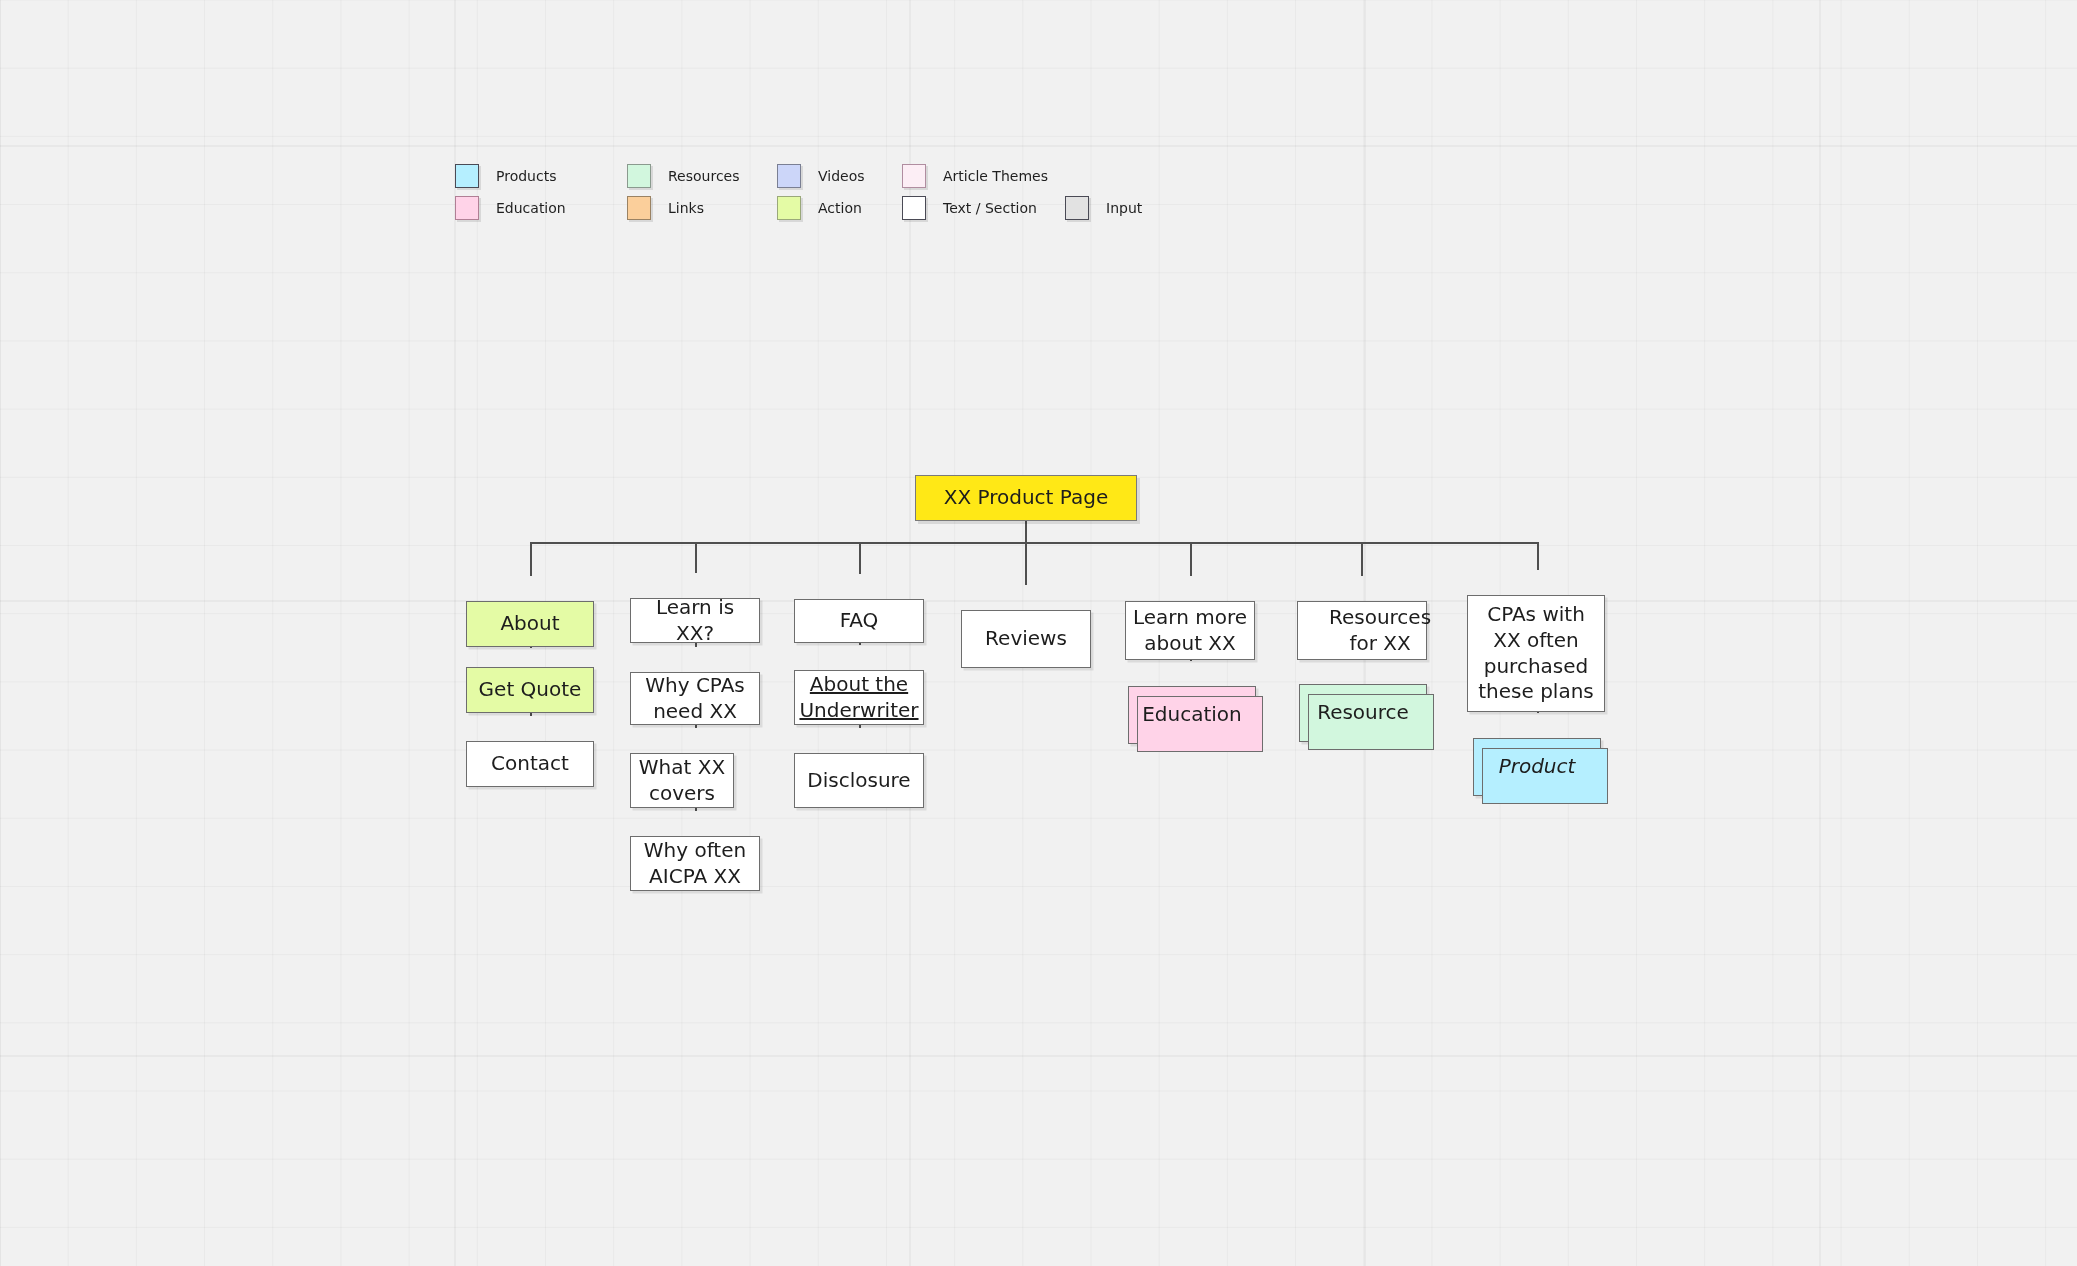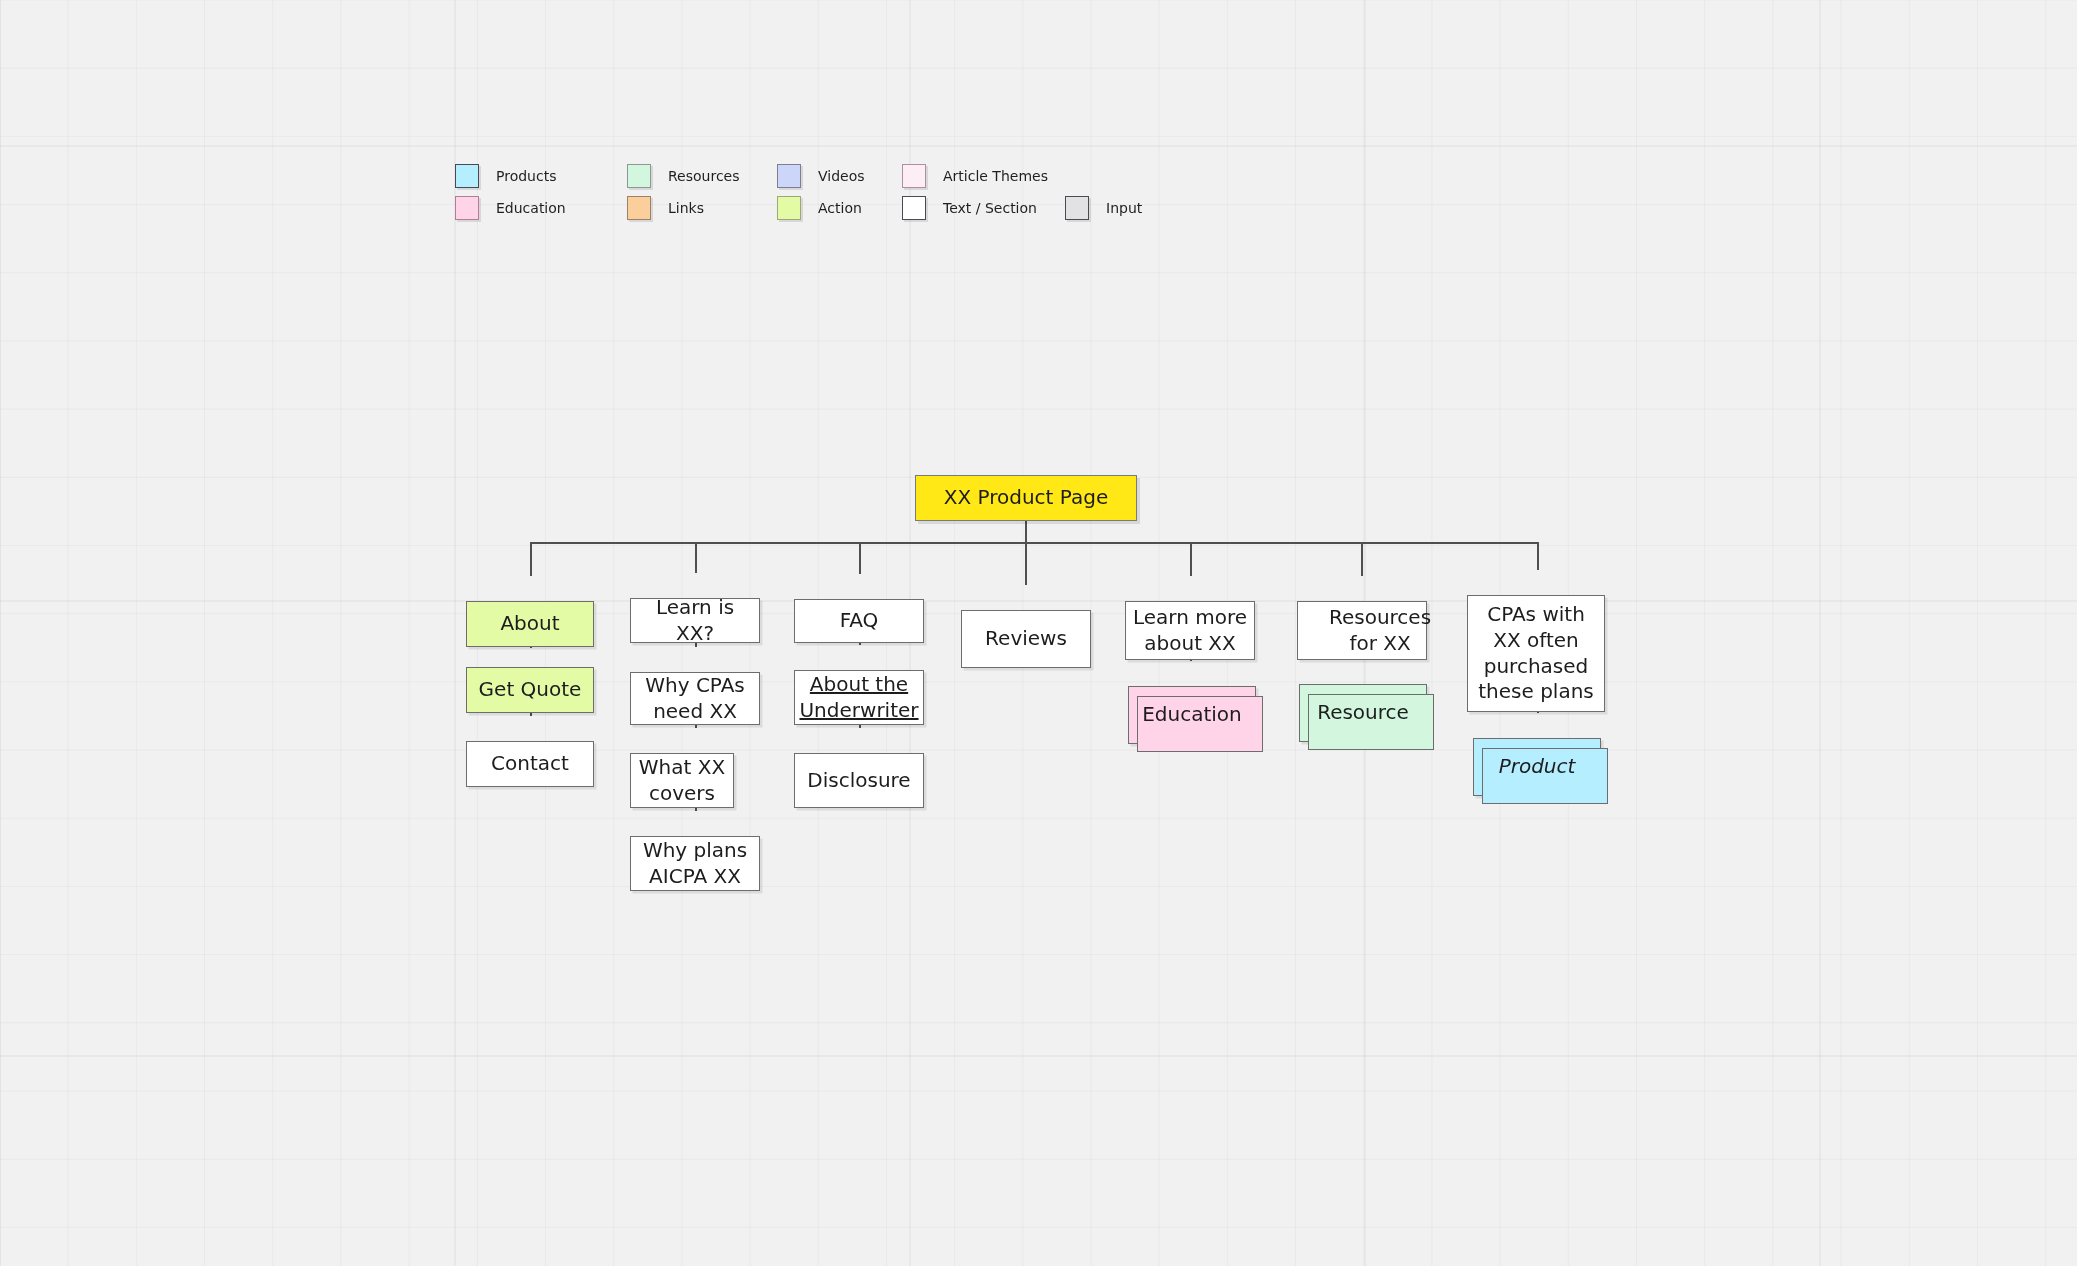--- a/index.html
+++ b/index.html
@@ -168,21 +168,21 @@
   <div class="node" style="left:630px;top:573px;width:130px;height:45px;background:#ffffff;">
     <span class="txt">Learn is XX?</span>
   </div>
   <div class="node" style="left:630px;top:647px;width:130px;height:53px;background:#ffffff;">
     <span class="txt">Why CPAs need XX</span>
   </div>
   <div class="node" style="left:630px;top:728px;width:104px;height:55px;background:#ffffff;">
     <span class="txt">What XX covers</span>
   </div>
   <div class="node" style="left:630px;top:811px;width:130px;height:55px;background:#ffffff;">
-    <span class="txt">Why plans AICPA XX</span>
+    <span class="txt">Why often AICPA XX</span>
   </div>
 
   <div class="node" style="left:794px;top:574px;width:130px;height:44px;background:#ffffff;">
     <span class="txt">FAQ</span>
   </div>
   <div class="node" style="left:794px;top:645px;width:130px;height:55px;background:#ffffff;text-decoration:underline;">
     <span class="txt">About the Underwriter</span>
   </div>
   <div class="node" style="left:794px;top:728px;width:130px;height:55px;background:#ffffff;">
     <span class="txt">Disclosure</span>

